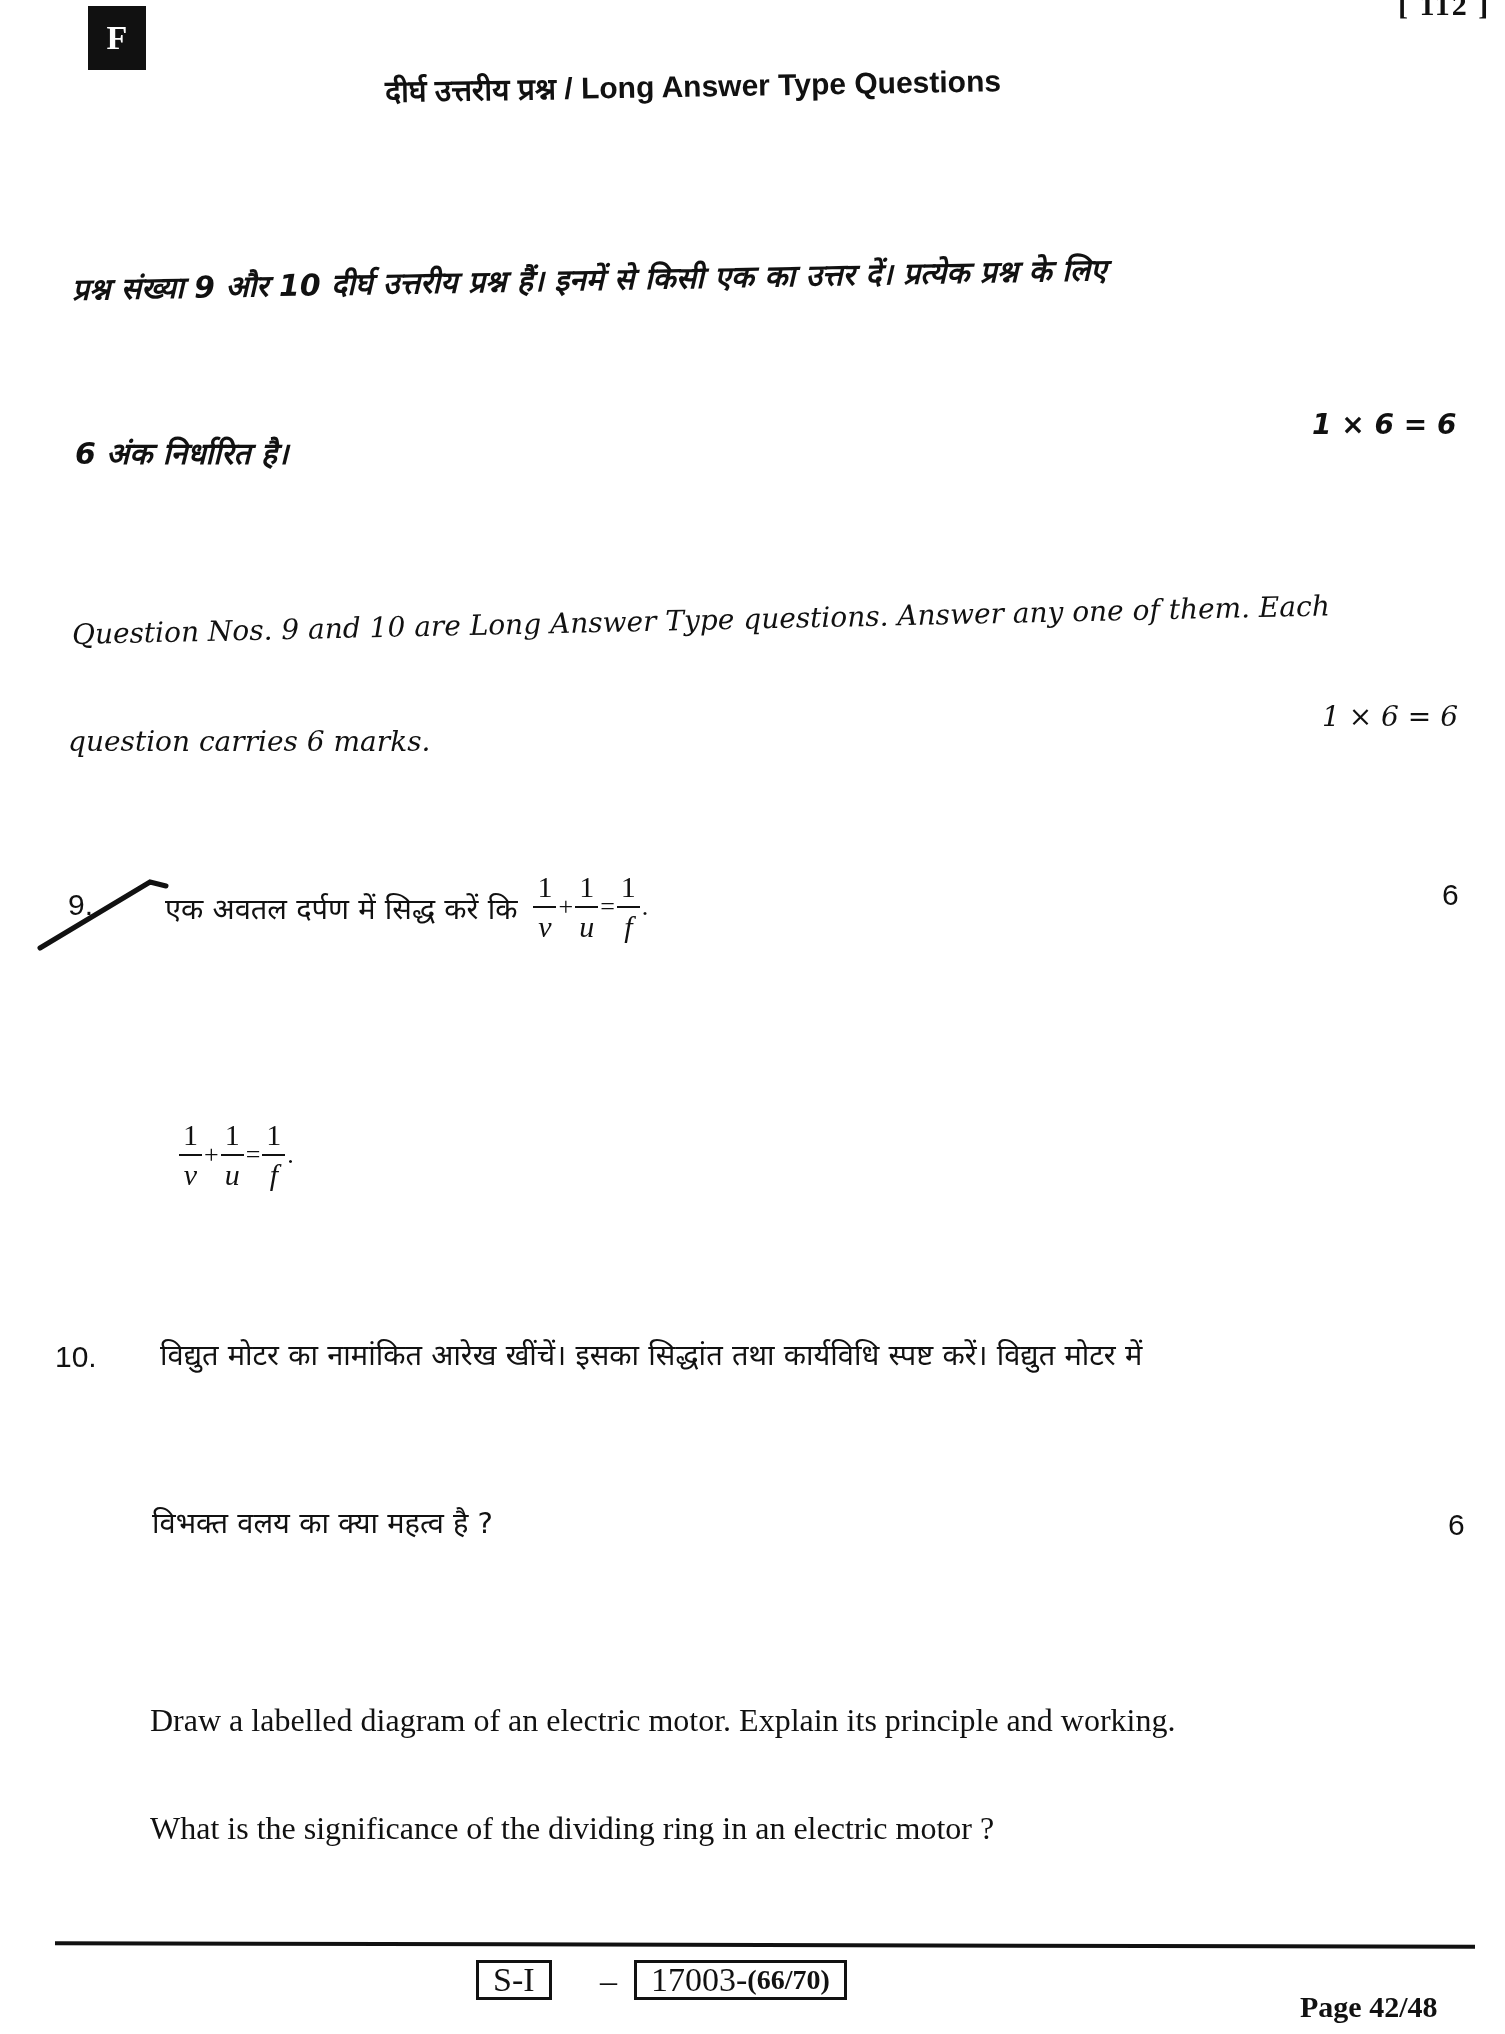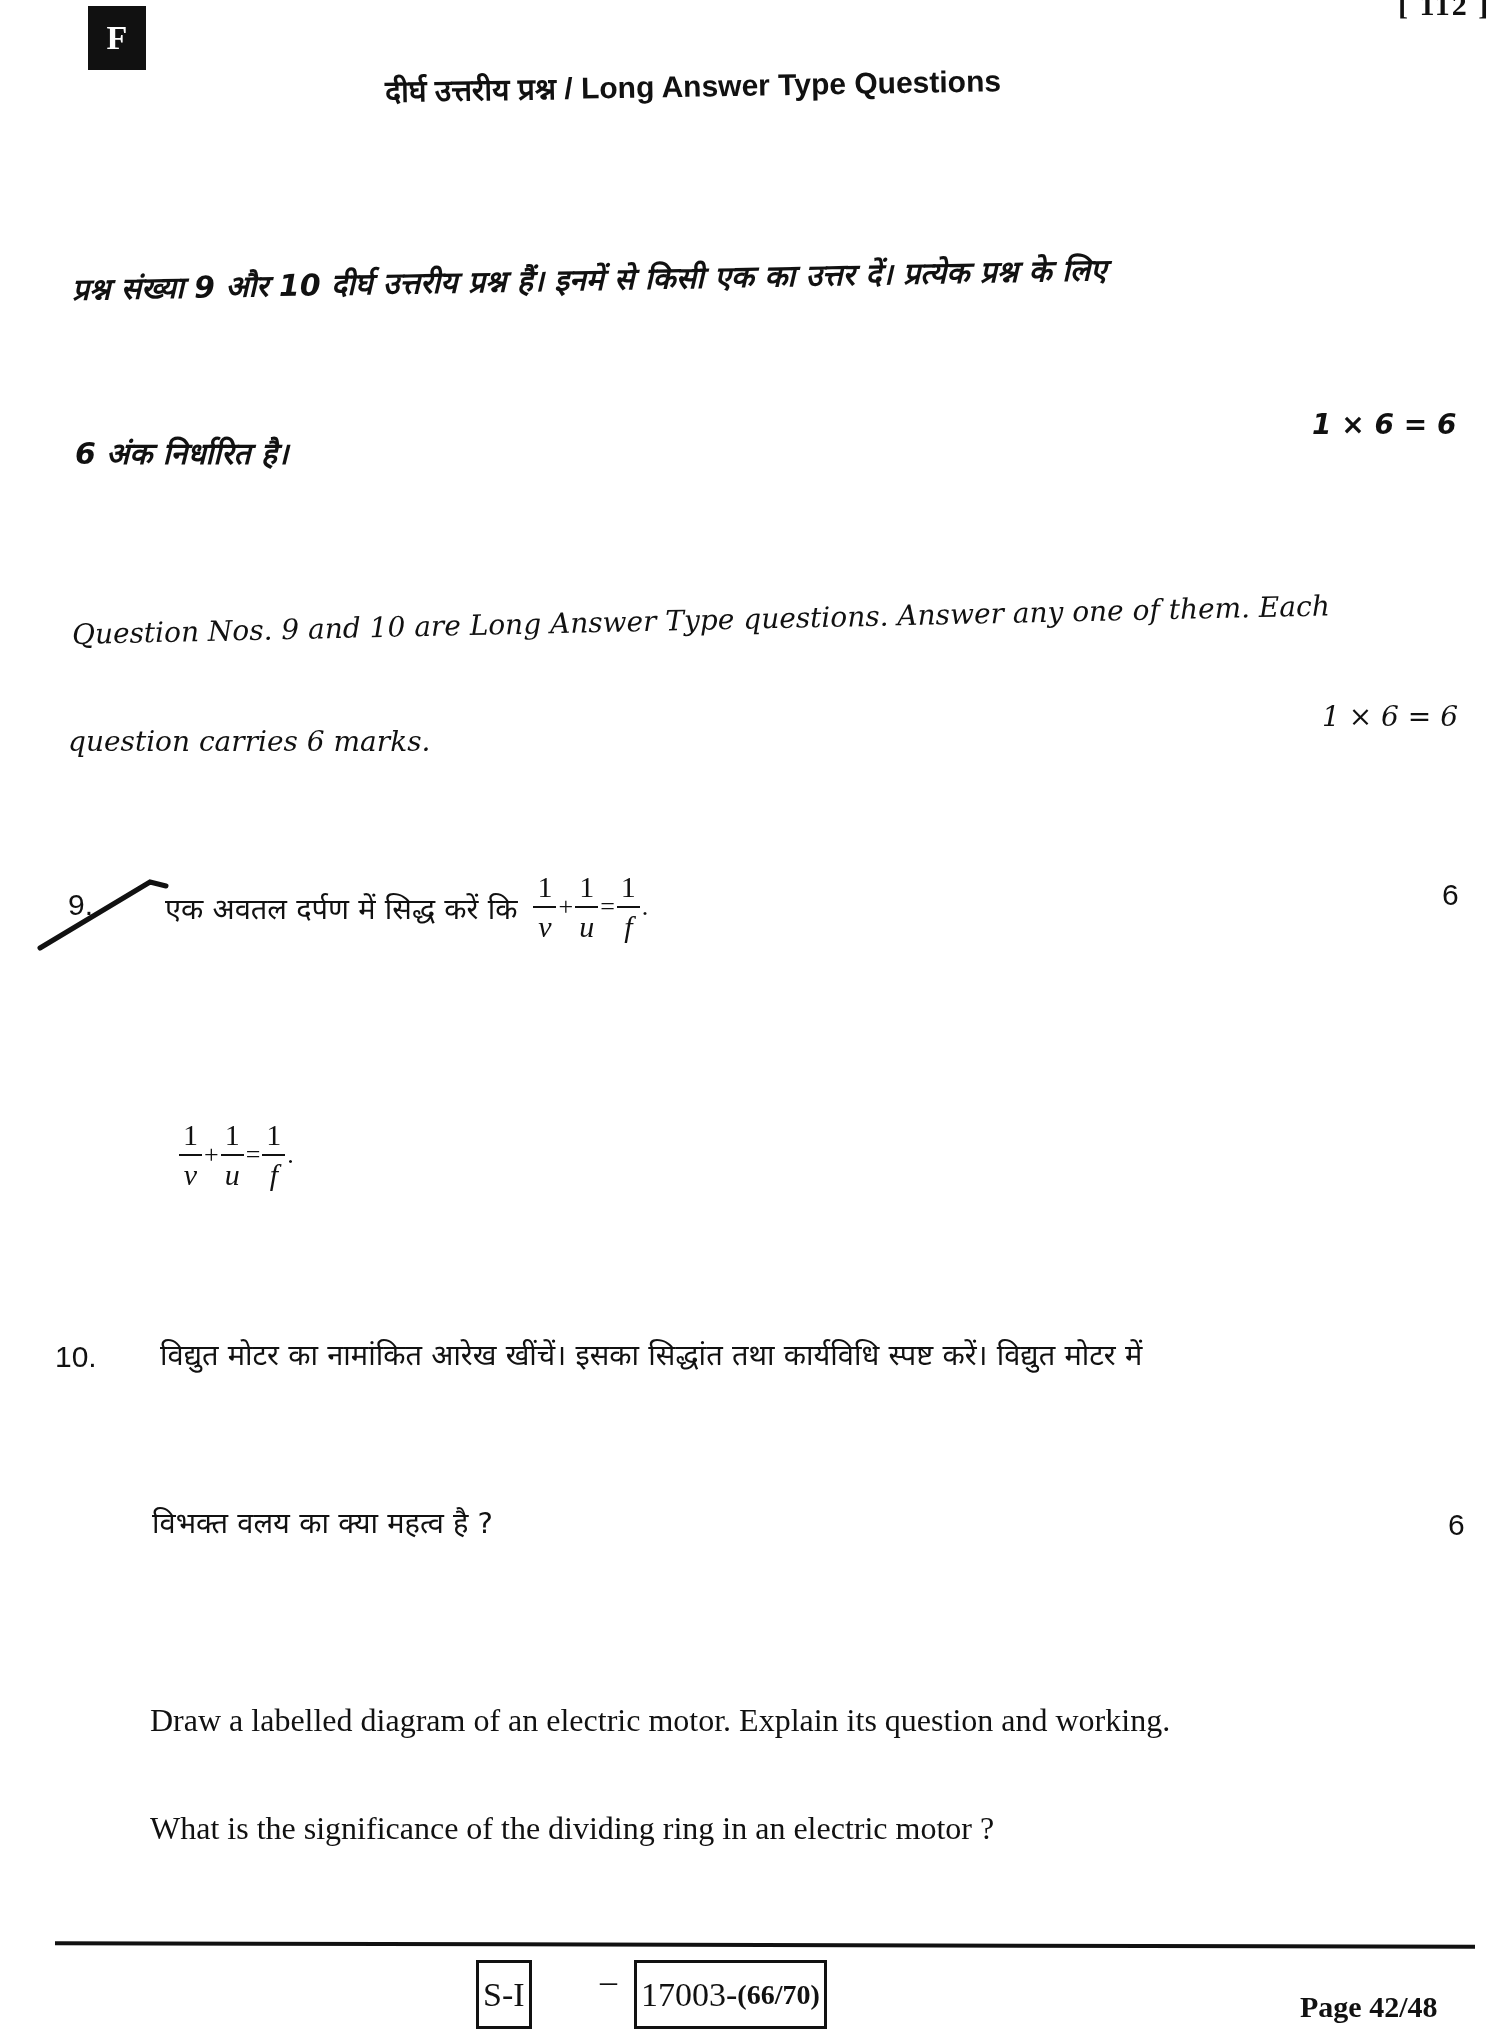--- a/index.html
+++ b/index.html
@@ -14,21 +14,21 @@
     .marks-i { font-family: "DejaVu Serif", serif; font-style: italic; font-size: 28px; }
     .q-text { font-family: "DejaVu Sans", sans-serif; font-size: 29px; white-space: nowrap; }
     .q-eng { font-family: "Liberation Serif", serif; font-size: 32px; white-space: nowrap; }
     .frac { display: inline-flex; flex-direction: column; align-items: center; vertical-align: middle; font-family: "Liberation Serif", serif; font-size: 30px; line-height: 1; margin: 0 2px; }
     .frac .num { padding: 0 4px; border-bottom: 2px solid #111; padding-bottom: 4px; }
     .frac .den { font-style: italic; padding-top: 4px; }
     .op { font-family: "Liberation Serif", serif; font-size: 26px; vertical-align: middle; }
     .qnum { font-family: "Liberation Sans", sans-serif; font-size: 30px; }
     .marks-6 { font-family: "Liberation Sans", sans-serif; font-size: 30px; }
     .footer-line { left: 55px; top: 1943px; width: 1420px; height: 4px; background: #111; transform: rotate(0.15deg); }
-    .code-box { border: 3px solid #111; font-family: "Liberation Serif", serif; font-size: 34px; padding: 2px 4px; height: 69px; box-sizing: border-box; display: flex; align-items: center; }
+    .code-box { border: 3px solid #111; font-family: "Liberation Serif", serif; font-size: 34px; padding: 2px 14px; height: 40px; box-sizing: border-box; display: flex; align-items: center; }
     .code-box small { font-size: 28px; font-weight: bold; }
     .page-footer { font-family: "Liberation Serif", serif; font-weight: bold; font-size: 30px; }
   </style>
 </head>
 <body>
 
 <div class="abs set-badge">F</div>
 <div class="abs page-no">[ 112 ]</div>
 <div class="abs section-title">दीर्घ उत्तरीय प्रश्न / Long Answer Type Questions</div>
 
@@ -85,21 +85,21 @@
         <span class="den">f</span>
       </span>
     <span class="op">.</span>
   </span>
 </div>
 
 <div class="abs qnum" style="left:55px; top:1340px;">10.</div>
 <div class="abs q-text" style="left:160px; top:1334px;">विद्युत मोटर का नामांकित आरेख खींचें। इसका सिद्धांत तथा कार्यविधि स्पष्ट करें। विद्युत मोटर में</div>
 <div class="abs q-text" style="left:152px; top:1502px;">विभक्त वलय का क्या महत्व है ?</div>
 <div class="abs marks-6" style="left:1448px; top:1508px;">6</div>
-<div class="abs q-eng" style="left:150px; top:1702px;">Draw a labelled diagram of an electric motor. Explain its question and working.</div>
+<div class="abs q-eng" style="left:150px; top:1702px;">Draw a labelled diagram of an electric motor. Explain its principle and working.</div>
 <div class="abs q-eng" style="left:150px; top:1810px;">What is the significance of the dividing ring in an electric motor ?</div>
 
 <div class="abs footer-line"></div>
 <div class="abs code-box" style="left:476px; top:1960px;">S-I</div>
 <div class="abs" style="left:600px; top:1962px; font-size:34px; font-family:'Liberation Serif', serif;">–</div>
 <div class="abs code-box" style="left:634px; top:1960px;">
   <span>17003-</span>
     <small>(66/70)</small>
 </div>
 <div class="abs page-footer" style="left:1300px; top:1990px;">Page 42/48</div>

